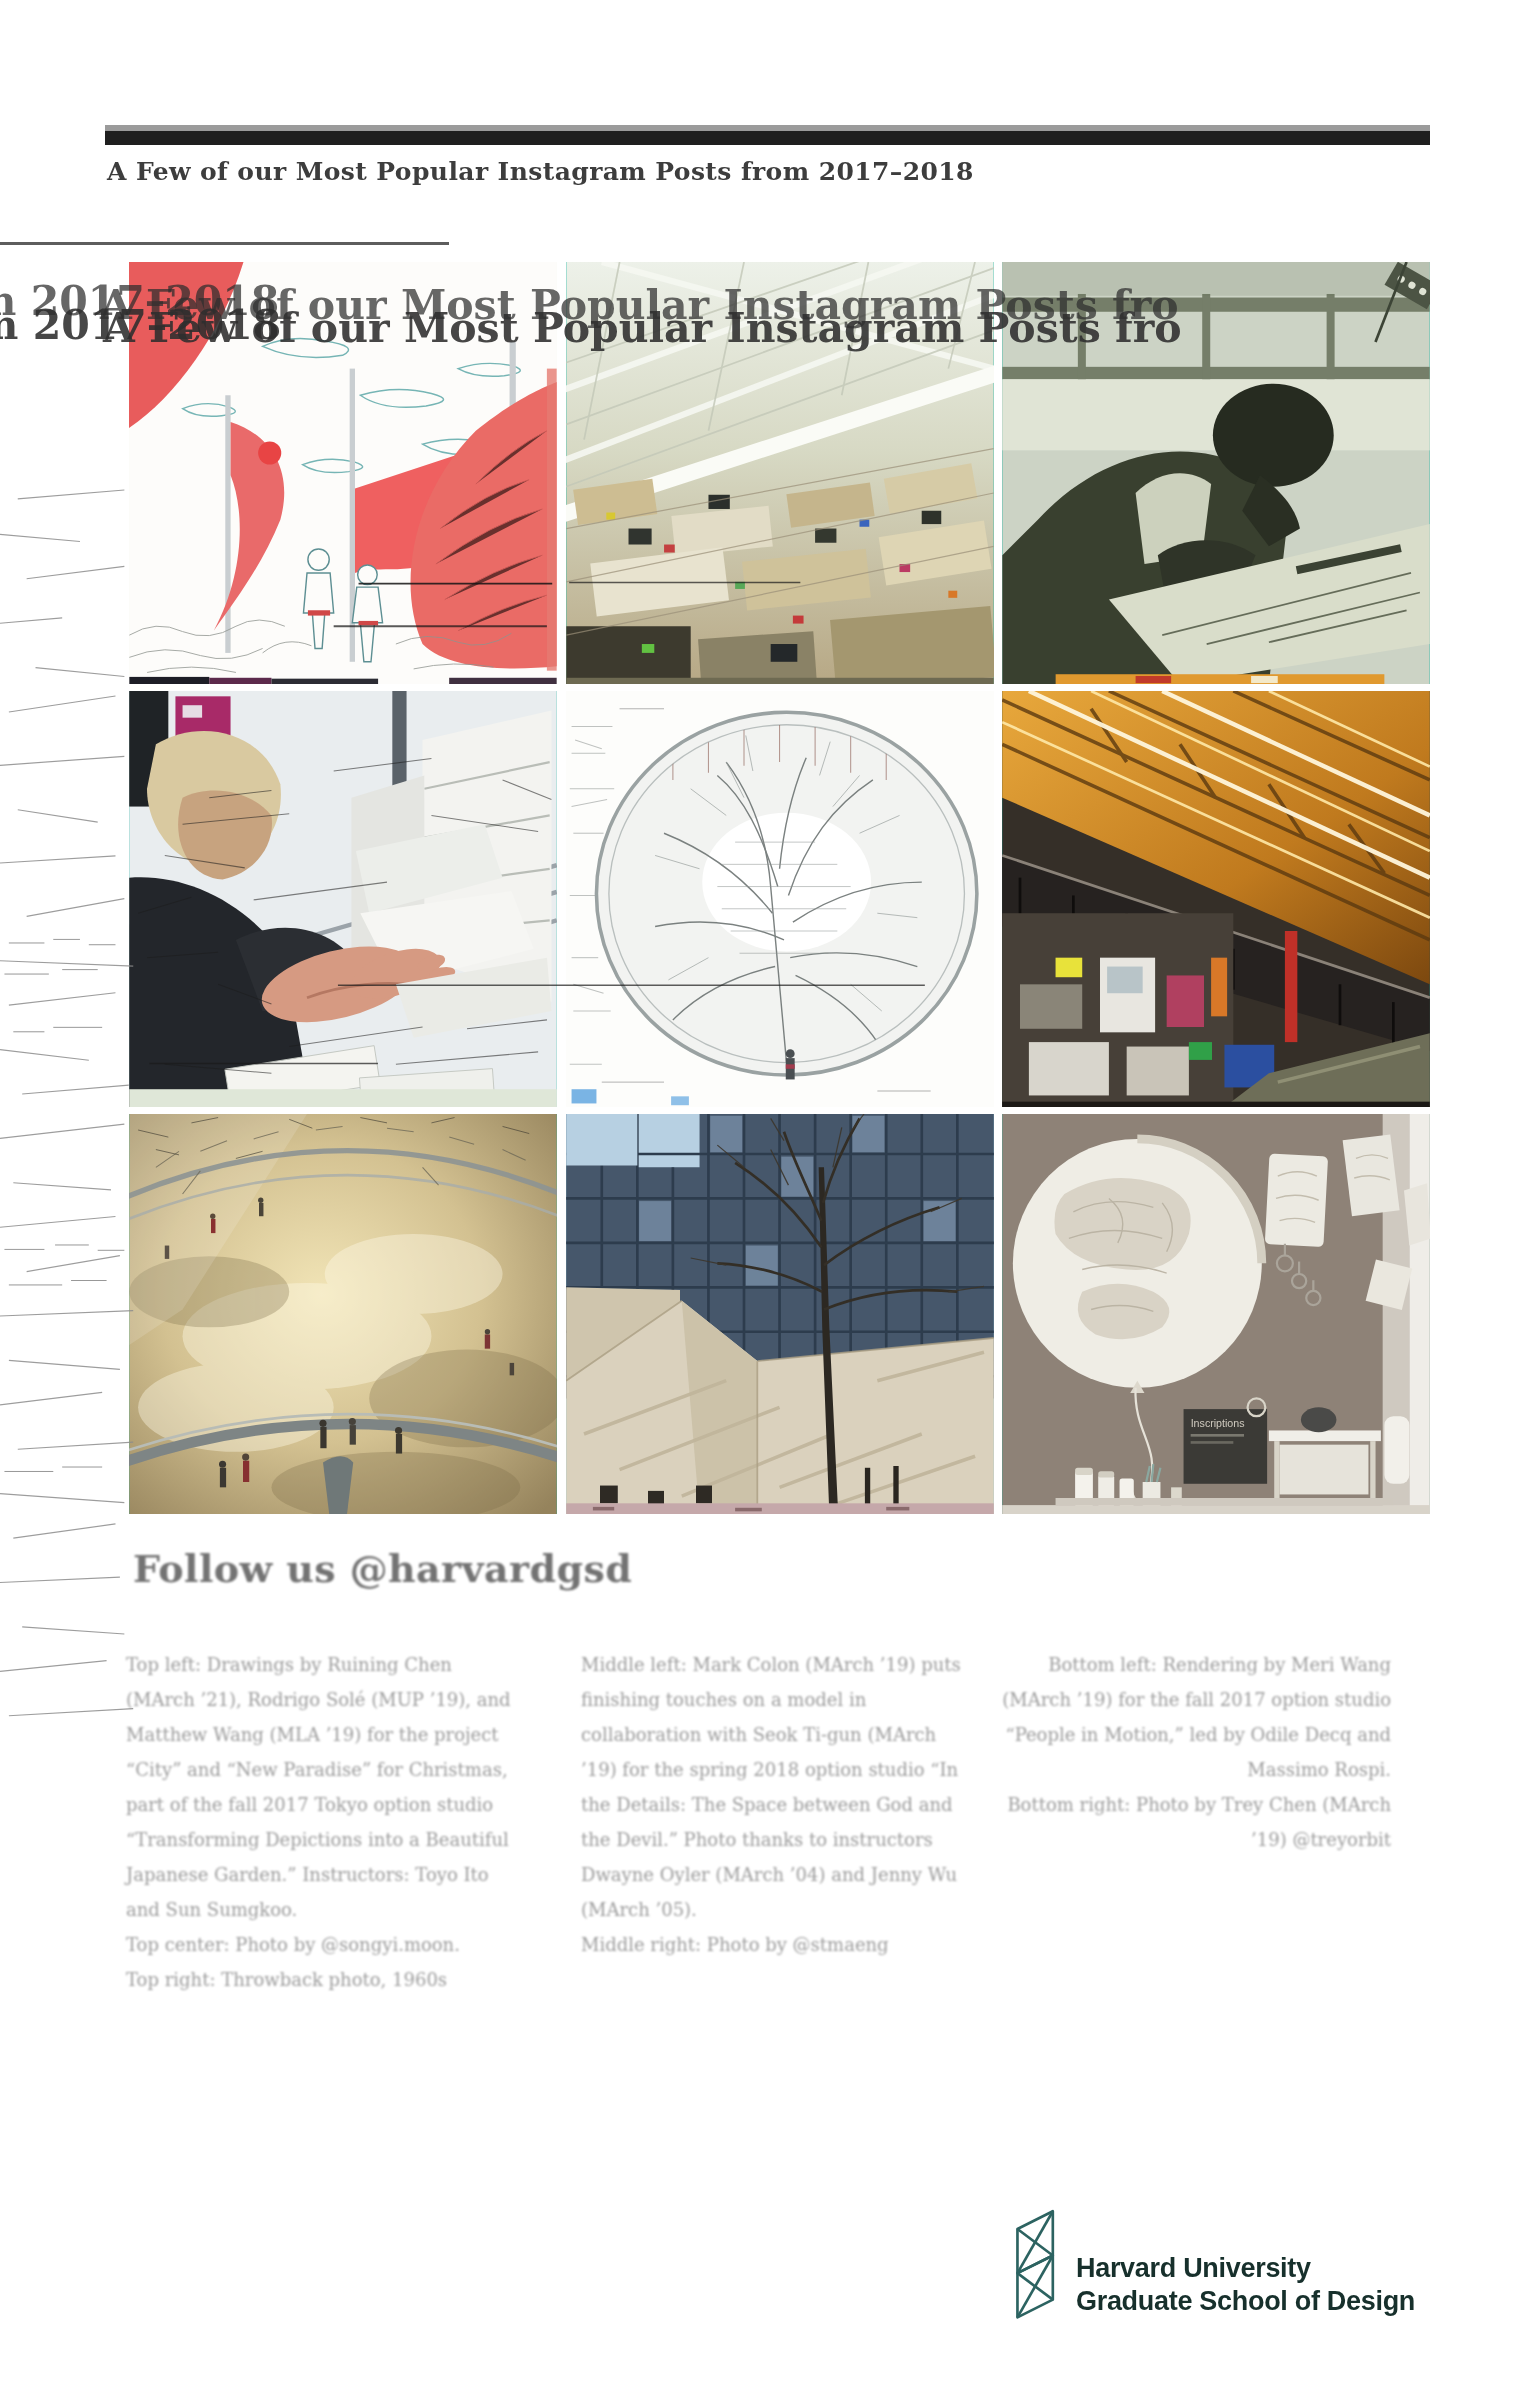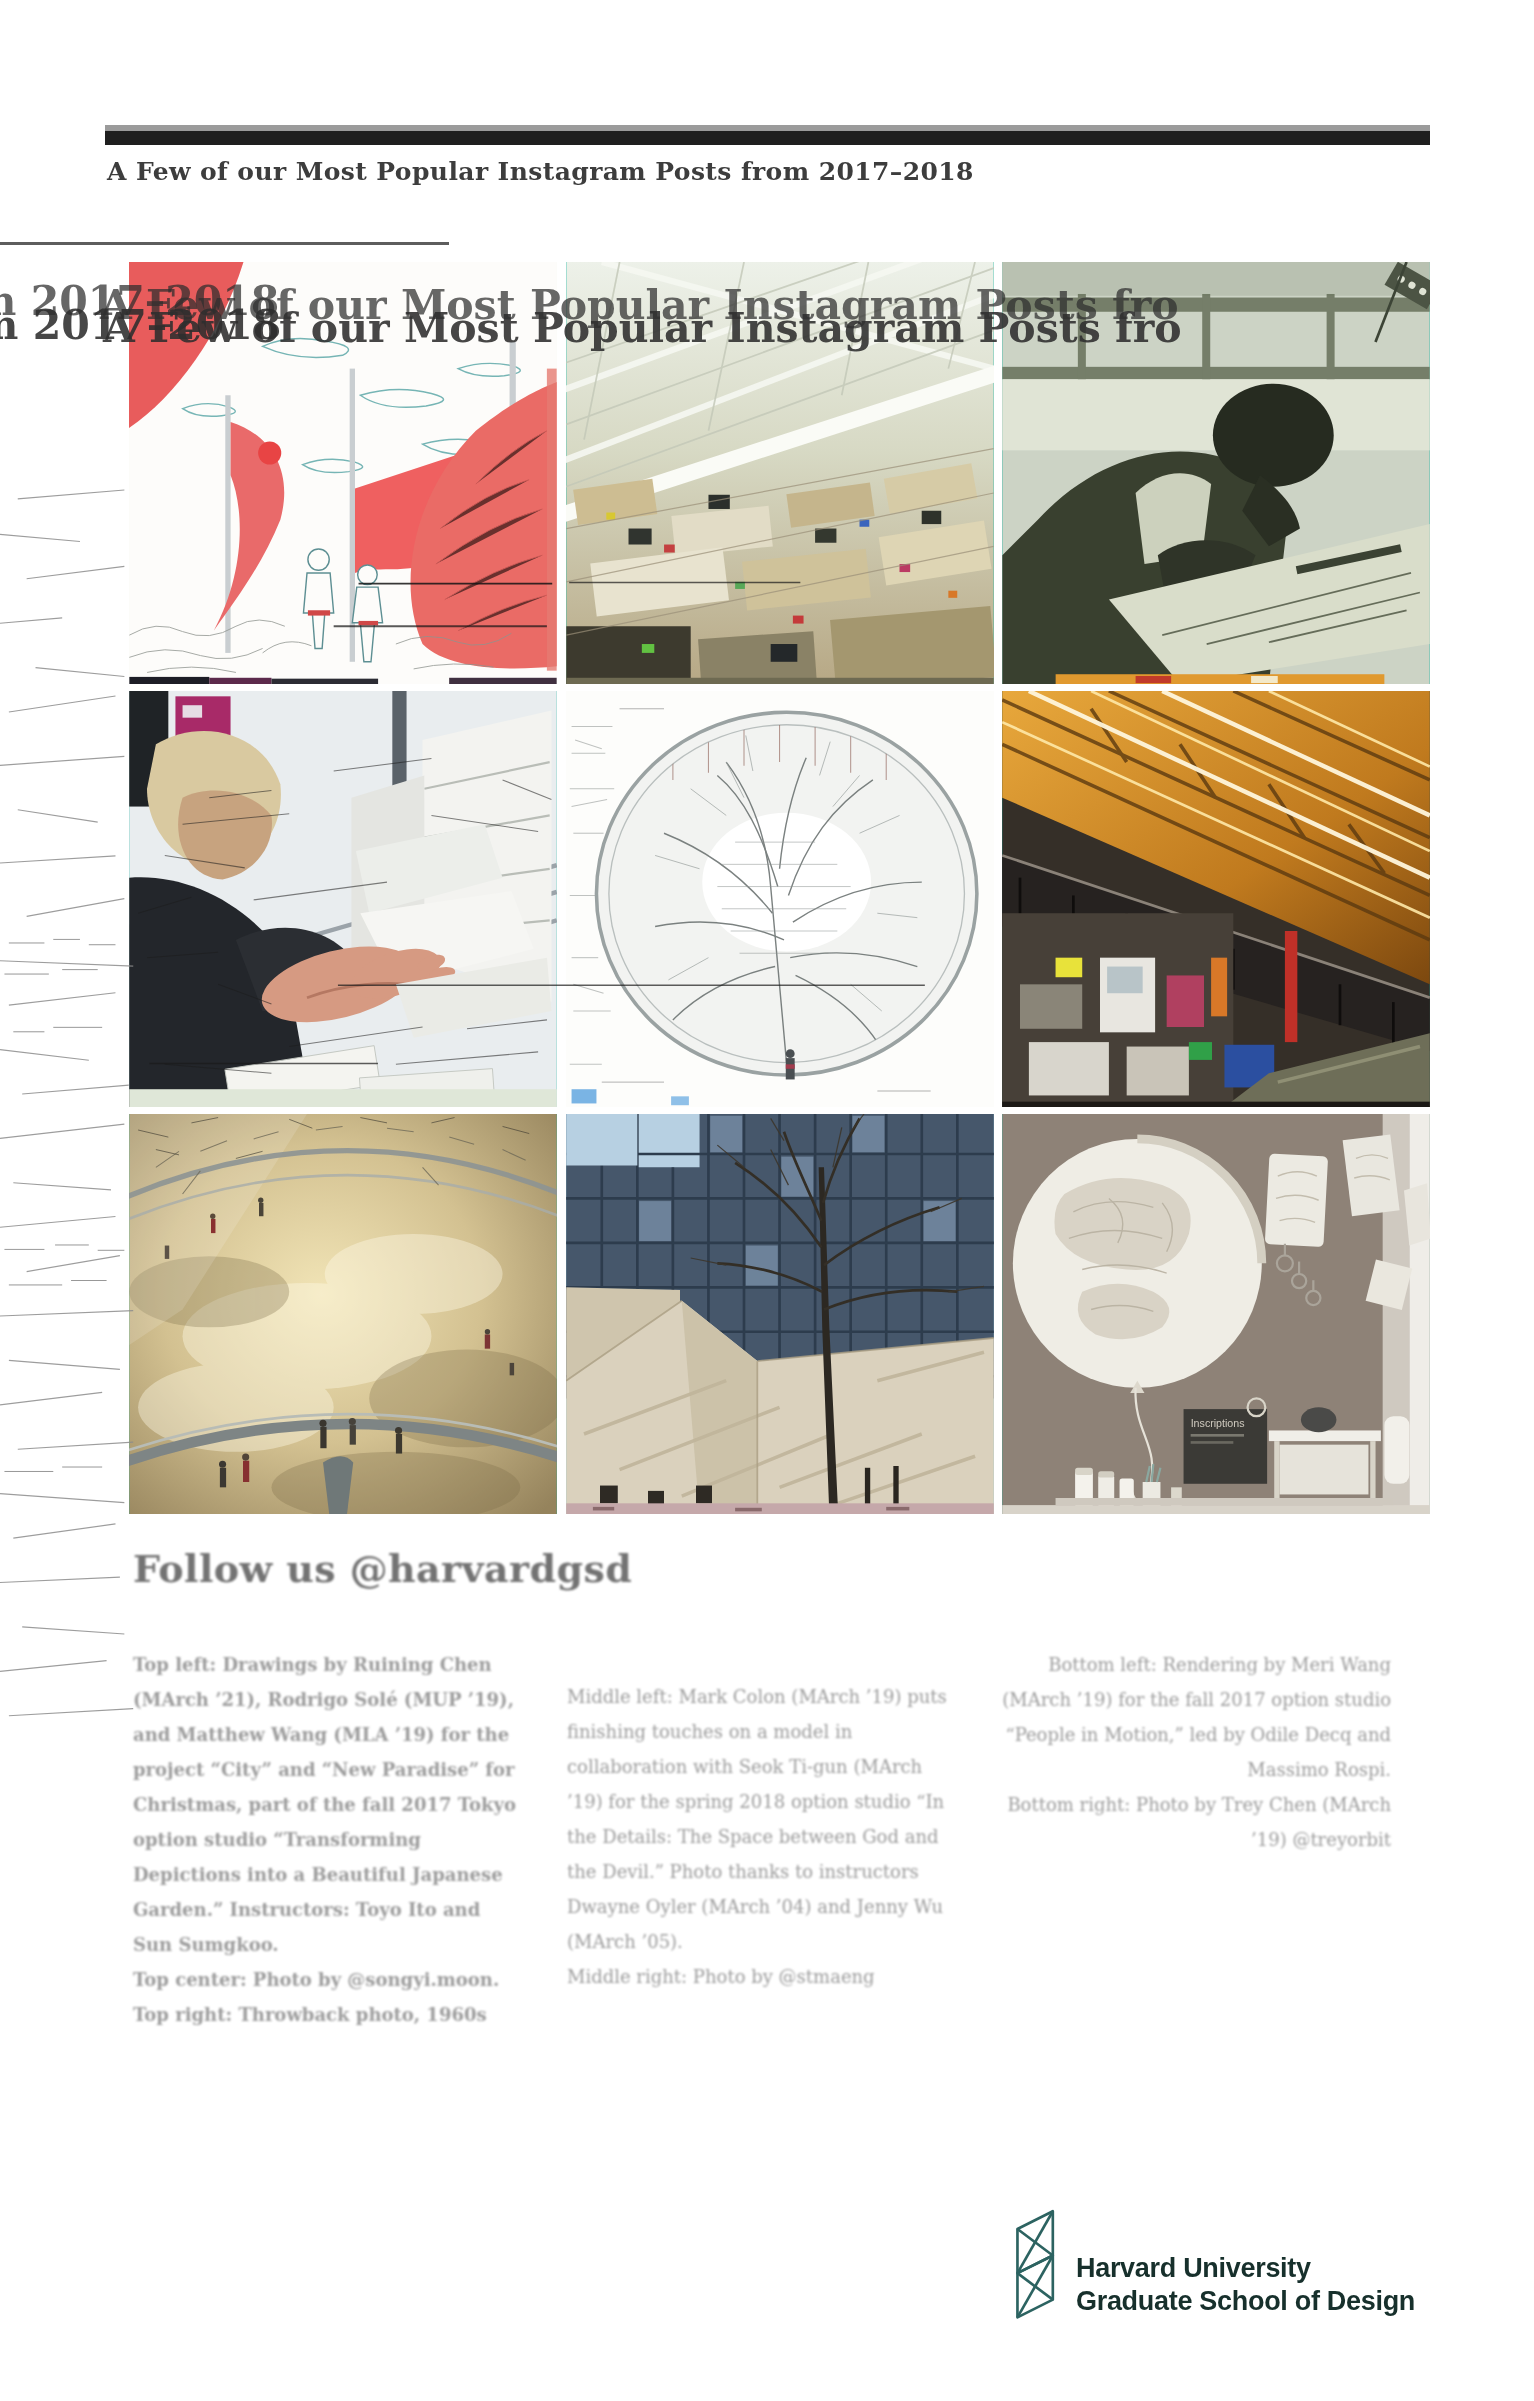--- a/index.html
+++ b/index.html
@@ -714,26 +714,26 @@
   <svg class="glitch-lines" width="1534" height="2401" viewBox="0 0 1725 2700" style="left:0;top:0;">
     <g stroke="#1a1a1a" stroke-width="1.6" opacity=".7">
       <path d="M380 1108 H1040"></path>
         <path d="M168 1196 H425"></path>
         <path d="M640 655 H900"></path>
     </g>
   </svg>
 
   <div class="follow-heading">Follow us @harvardgsd</div>
 
-  <div class="cap-col" style="left:133px;font-weight:bold;">
+  <div class="cap-col" style="left:126px;">
     <p>Top left: Drawings by Ruining Chen (MArch ’21), Rodrigo Solé (MUP ’19), and Matthew Wang (MLA ’19) for the project “City” and “New Paradise” for Christmas, part of the fall 2017 Tokyo option studio “Transforming Depictions into a Beautiful Japanese Garden.” Instructors: Toyo Ito and Sun Sumgkoo.</p>
     <p>Top center: Photo by @songyi.moon.</p>
     <p>Top right: Throwback photo, 1960s</p>
   </div>
-  <div class="cap-col" style="left:567px;margin-top:32px;">
+  <div class="cap-col" style="left:581px;">
     <p>Middle left: Mark Colon (MArch ’19) puts finishing touches on a model in collaboration with Seok Ti-gun (MArch ’19) for the spring 2018 option studio “In the Details: The Space between God and the Devil.” Photo thanks to instructors Dwayne Oyler (MArch ’04) and Jenny Wu (MArch ’05).</p>
     <p>Middle right: Photo by @stmaeng</p>
   </div>
   <div class="cap-col" style="left:1001px;text-align:right;">
     <p>Bottom left: Rendering by Meri Wang (MArch ’19) for the fall 2017 option studio “People in Motion,” led by Odile Decq and Massimo Rospi.</p>
     <p>Bottom right: Photo by Trey Chen (MArch ’19) @treyorbit</p>
   </div>
 
   <div class="logo">
     <svg width="84" height="133" viewBox="0 0 95 150" style="position:absolute;left:0;top:7.1px;">

